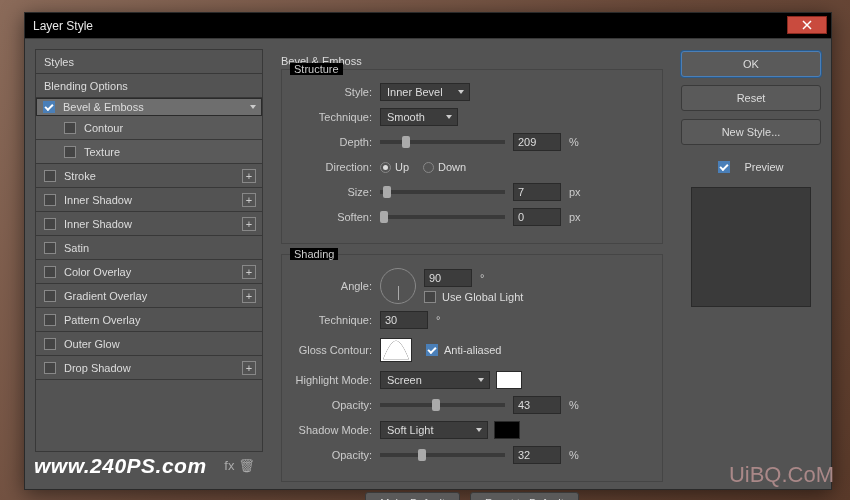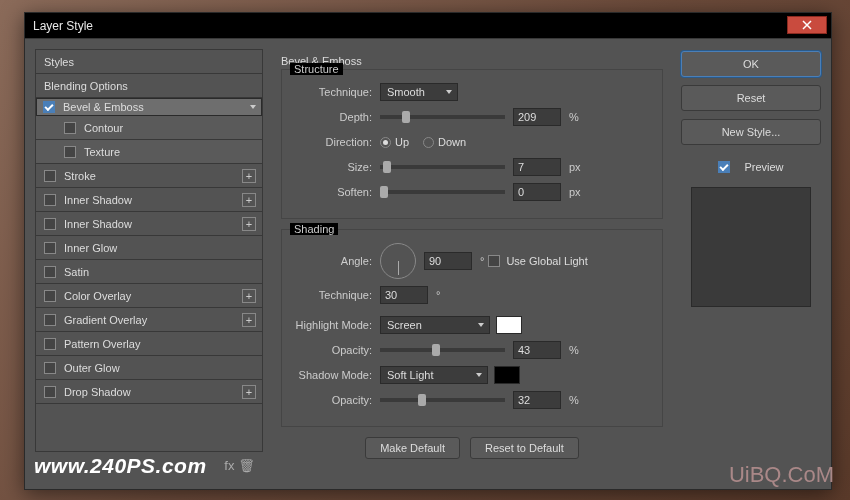--- a/index.html
+++ b/index.html
@@ -93,24 +93,20 @@
             <span>Inner Shadow</span>
             <span class="plus">+</span>
           </div>
         <div class="row">
             <span class="cb"></span>
             <span>Inner Shadow</span>
             <span class="plus">+</span>
           </div>
         <div class="row">
             <span class="cb"></span>
-            <span>Inner Glow</span>
-          </div>
-        <div class="row">
-            <span class="cb"></span>
             <span>Satin</span>
           </div>
         <div class="row">
             <span class="cb"></span>
             <span>Color Overlay</span>
             <span class="plus">+</span>
           </div>
         <div class="row">
             <span class="cb"></span>
             <span>Gradient Overlay</span>
@@ -133,20 +129,26 @@
       <div class="fx">
         <span class="fxicon">fx</span>
         <span class="fxicon">🗑</span>
       </div>
     </div>
 
     <div class="center">
       <div style="font-size:11px;color:#ddd;margin-bottom:2px">Bevel &amp; Emboss</div>
       <div class="group">
         <span class="gtitle">Structure</span>
+        <div class="frow">
+            <span class="flbl">Style:</span>
+            <div class="sel" style="width:90px">
+              <span>Inner Bevel</span>
+            </div>
+          </div>
         <div class="frow">
             <span class="flbl">Technique:</span>
             <div class="sel" style="width:78px">
               <span>Smooth</span>
             </div>
           </div>
         <div class="frow">
             <span class="flbl">Depth:</span>
             <div class="slider">
               <div class="thumb" style="left:22px"></div>
@@ -183,41 +185,51 @@
             </div>
             <span class="unit">px</span>
           </div>
       </div>
 
       <div class="group">
         <span class="gtitle">Shading</span>
         <div class="frow" style="height:40px">
             <span class="flbl">Angle:</span>
             <div class="anglewheel"></div>
-          <div style="display:flex;flex-direction:row;gap:4px">
+          <div style="display:flex;flex-direction:column;gap:4px">
             <div style="display:flex;align-items:center">
                 <div class="numinp">
                   <span>90</span>
                 </div>
                 <span class="unit">°</span>
               </div>
             <div style="display:flex;align-items:center">
                 <span class="cb" style="margin-right:6px"></span>
                 <span>Use Global Light</span>
               </div>
           </div>
         </div>
         <div class="frow">
             <span class="flbl">Technique:</span>
             <div class="numinp">
               <span>30</span>
             </div>
             <span class="unit">°</span>
           </div>
         <div class="frow" style="margin-top:8px">
+            <span class="flbl">Gloss Contour:</span>
+            <div class="contour"><svg viewBox="0 0 32 24">
+                <path d="M2 22 Q10 2 16 2 Q22 2 30 22 Z" fill="#000"></path>
+                <path d="M2 22 Q10 2 16 2 Q22 2 30 22" fill="#fff"></path>
+              </svg></div>
+            <span style="width:10px"></span>
+            <span class="cb on" style="margin-right:6px"></span>
+            <span>Anti-aliased</span>
+          </div>
+        <div class="frow" style="margin-top:8px">
             <span class="flbl">Highlight Mode:</span>
             <div class="sel" style="width:110px">
               <span>Screen</span>
             </div>
             <div class="swatch" style="background:#ffffff"></div>
           </div>
         <div class="frow">
             <span class="flbl">Opacity:</span>
             <div class="slider">
               <div class="thumb" style="left:52px"></div>

